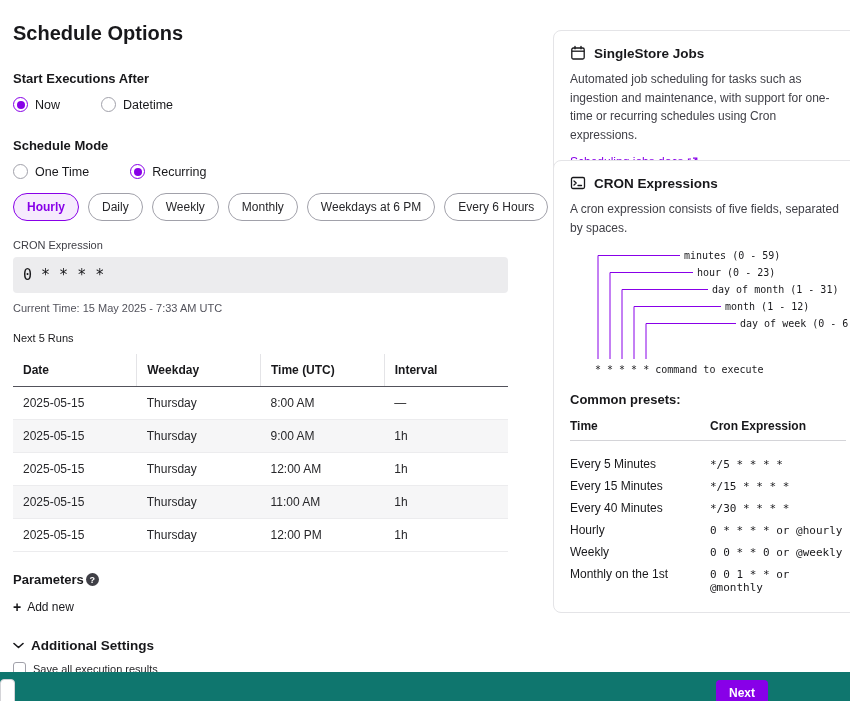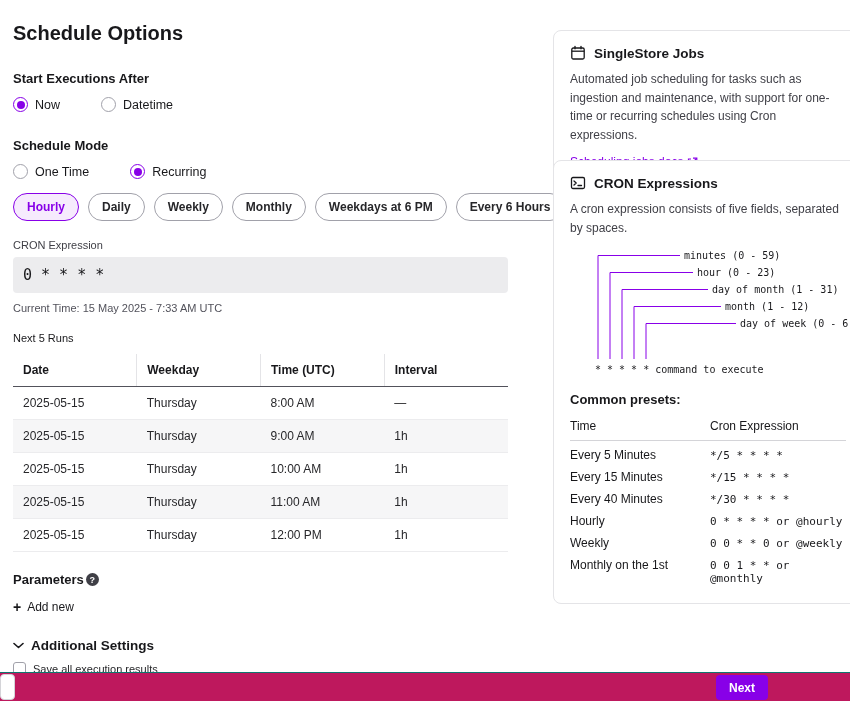--- a/index.html
+++ b/index.html
@@ -11,21 +11,21 @@
   .page-title { font-size:20px; font-weight:700; }
   .section-heading { font-size:13px; font-weight:700; margin-top:26px; }
   .radio-row { display:flex; gap:41px; margin-top:11px; align-items:center; }
   .radio { display:flex; align-items:center; gap:7px; font-size:12.5px; cursor:pointer; }
   .rb { width:15px; height:15px; border-radius:50%; border:1.5px solid #a1a1aa; background:#fff; position:relative; flex:0 0 auto; }
   .rb.checked { border-color:var(--accent); }
   .rb.checked::after { content:""; position:absolute; inset:2.5px; border-radius:50%; background:var(--accent); }
 
   .pills { display:flex; gap:9px; margin-top:14px; }
   .pill { font-family:"Liberation Sans",sans-serif; font-size:12px; padding:6px 13px; border-radius:15px;
-          border:1px solid #a1a1aa; background:#fff; color:#27272a; cursor:pointer; white-space:nowrap;font-weight:bold; }
+          border:1px solid #a1a1aa; background:#fff; color:#27272a; cursor:pointer; white-space:nowrap; }
   .pill.selected { border-color:var(--accent); color:var(--accent); background:var(--accent-bg); font-weight:700; }
 
   .field-label { font-size:11px; color:var(--muted); margin-top:18px; }
   .cron-input { margin-top:6px; width:100%; height:36px; background:#ececee; border:none; border-radius:4px;
                 font-family:"DejaVu Sans Mono",monospace; font-size:15px; padding:0 10px; color:var(--ink); outline:none; }
   .current-time { font-size:11px; color:#52525b; margin-top:9px; }
 
   .runs-heading { font-size:11px; font-weight:500; margin-top:18px; }
   table.runs { width:100%; border-collapse:collapse; margin-top:10px; font-size:12px; table-layout:fixed; }
   .runs th { text-align:left; font-weight:700; padding:9px 10px; border-bottom:1px solid #52525b; border-right:1px solid var(--border); }
@@ -56,26 +56,26 @@
   .card-body { font-size:12px; color:var(--muted); line-height:1.55; margin-top:9px; max-width:280px; }
   .docs-link { display:inline-flex; align-items:center; gap:4px; color:var(--accent); font-size:12px; margin-top:11px; text-decoration:underline; cursor:pointer; }
 
   .cron-diagram { margin-top:8px; width:292px; height:135px; display:block; }
   .cron-diagram polyline { fill:none; stroke:var(--accent); stroke-width:1; }
   .cron-diagram text { font-family:"DejaVu Sans Mono",monospace; font-size:10px; fill:var(--ink); }
 
   .presets-heading { font-size:13px; font-weight:700; margin-top:12px; }
   .preset-table { margin-top:8px; font-size:12px; max-width:280px; }
   .preset-row { display:flex; padding:4px 0; align-items:baseline; }
-  .preset-row.header { font-weight:400; border-bottom:1px solid #d4d4d8; padding-bottom:7px; margin-bottom:3px; }
+  .preset-row.header { font-weight:700; border-bottom:1px solid #d4d4d8; padding-bottom:7px; margin-bottom:12px; }
   .preset-c1 { width:140px; flex:0 0 auto; }
   .preset-c2 { flex:1; }
   .preset-row:not(.header) .preset-c2 { font-family:"DejaVu Sans Mono",monospace; font-size:11px; }
 
-  .footer { position:absolute; left:0; right:0; bottom:0; height:29px; background:#be185d; border-top:1px solid #0f766e; }
+  .footer { position:absolute; left:0; right:0; bottom:0; height:29px; background:#0f766e; border-top:6px solid #0f766e; }
   .next-btn { position:absolute; right:82px; top:2px; height:25px; padding:0 13px; background:var(--accent); color:#fff;
               border:none; border-radius:4px; font-size:12px; font-weight:600; cursor:pointer; font-family:"Liberation Sans",sans-serif; }
   .partial-btn { position:absolute; left:0; top:1px; width:15px; height:26px; background:#fff; border:1px solid #d4d4d8; border-radius:4px; }
 
   .icon-svg { display:block; flex:0 0 auto; }
 </style>
 </head>
 <body>
 
 <div class="left-col">
@@ -137,21 +137,21 @@
       </tr>
       <tr>
         <td>2025-05-15</td>
         <td>Thursday</td>
         <td>9:00 AM</td>
         <td>1h</td>
       </tr>
       <tr>
         <td>2025-05-15</td>
         <td>Thursday</td>
-        <td>10:00 AM</td>
+        <td>12:00 AM</td>
         <td>1h</td>
       </tr>
       <tr>
         <td>2025-05-15</td>
         <td>Thursday</td>
         <td>11:00 AM</td>
         <td>1h</td>
       </tr>
       <tr>
         <td>2025-05-15</td>

